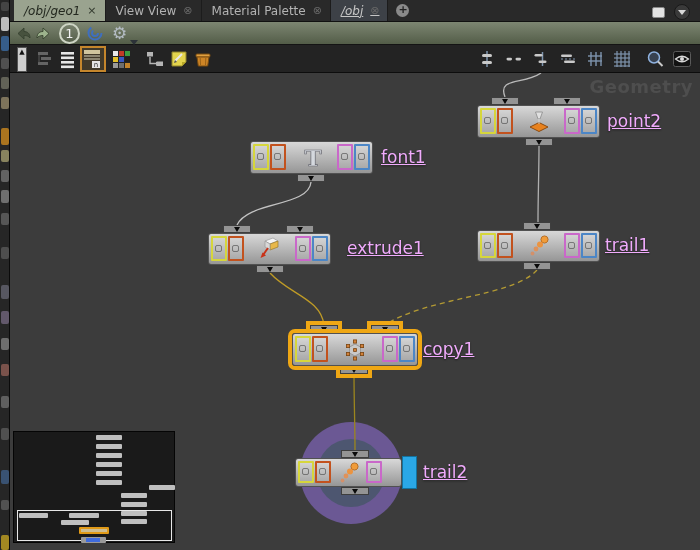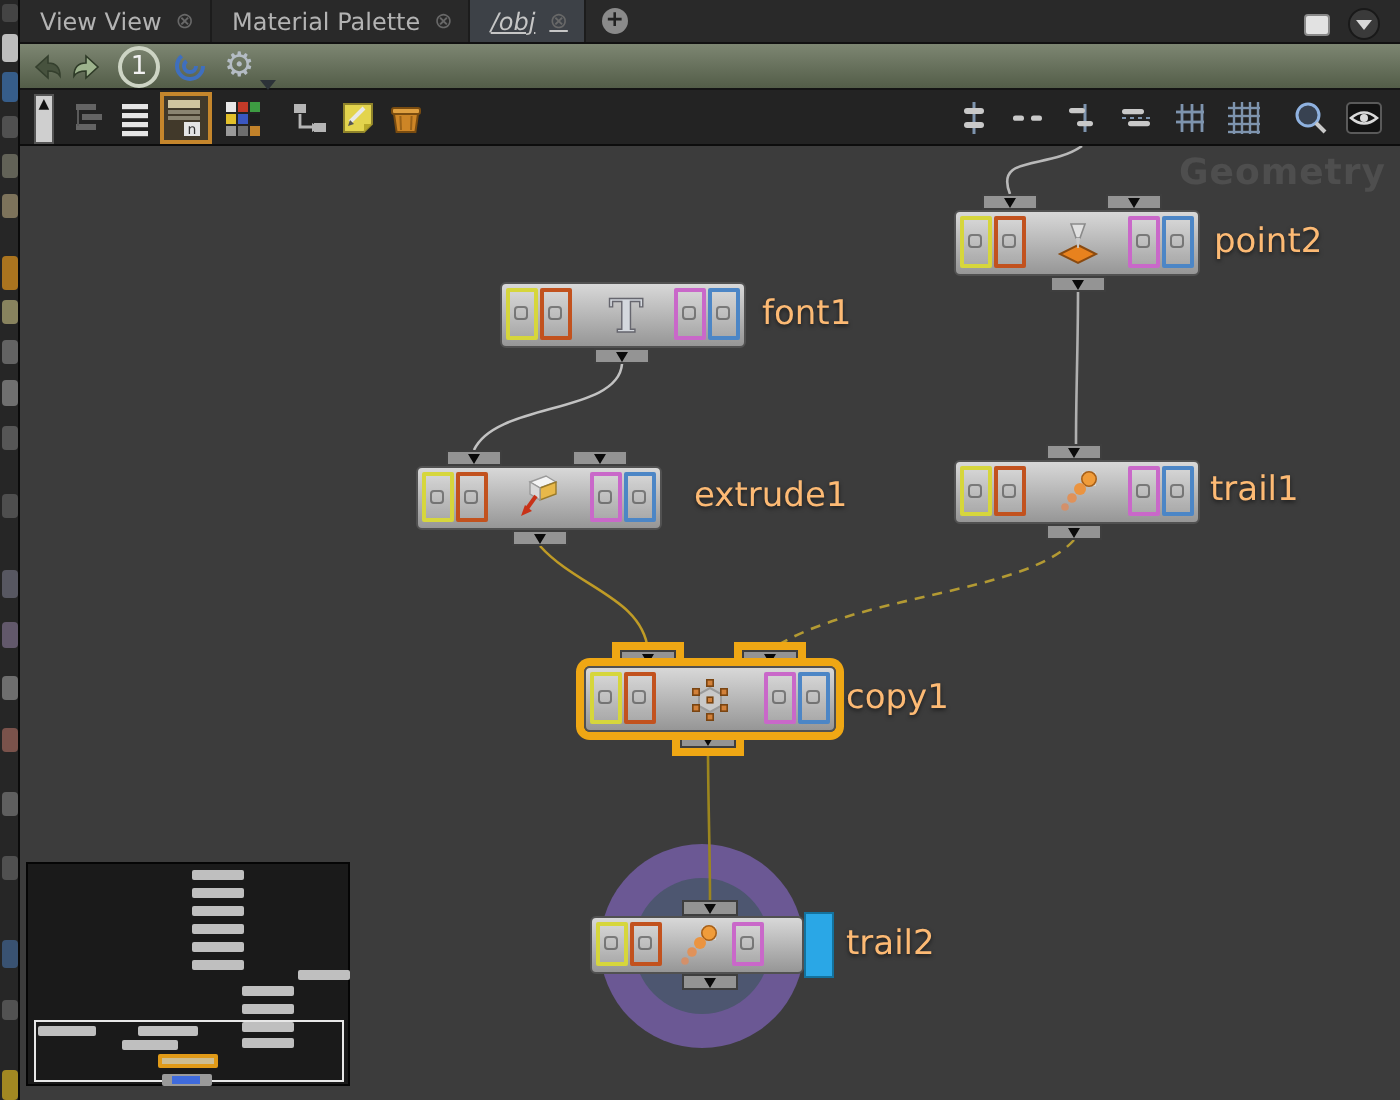--- a/index.html
+++ b/index.html
@@ -59,21 +59,21 @@
   .ring{position:absolute;border-radius:50%;}
   .nbody{position:absolute;background:linear-gradient(#d8d8d8,#969696);border:1px solid #515151;border-radius:3px;}
   .nbody.sel{box-shadow:0 0 0 4px #efa714;}
   .ntab{position:absolute;width:28px;height:8px;background:#949494;border:1px solid #3e3e3e;}
   .ntab.sel{box-shadow:0 0 0 4px #efa714;}
   .ntab i{position:absolute;left:50%;top:1px;margin-left:-3px;width:0;height:0;
           border-left:3px solid transparent;border-right:3px solid transparent;border-top:5px solid #0a0a0a;}
   .flag{position:absolute;border:2px solid;background:rgba(255,255,255,.10);border-radius:1px;}
   .flag b{position:absolute;left:50%;top:50%;margin:-4px 0 0 -4px;width:7px;height:7px;border:1px solid rgba(45,45,45,.5);
           border-radius:2px;display:block;}
-  .nlabel{position:absolute;font-size:17px;color:#fdba74;white-space:nowrap;text-shadow:0 1px 2px rgba(0,0,0,.55);}
+  .nlabel{position:absolute;font-size:17px;color:#f0abfc;white-space:nowrap;text-shadow:0 1px 2px rgba(0,0,0,.55);text-decoration:underline;}
   
   #minimap{position:absolute;background:#1a1a1a;border:1px solid #050505;}
   .mmbar{position:absolute;background:#bfbfbf;border-radius:1px;}
   .mmbar.selected{background:#cdbd92;border:2px solid #e09a18;}
   .mmbar.display{background:#9a9a9a;}
   .mmbar.display u{position:absolute;left:5px;top:1px;width:14px;height:4px;background:#3f6bdd;display:block;}
   #mmview{position:absolute;border:1px solid #e8e8e8;}
 </style>
 </head>
 <body>
@@ -100,20 +100,24 @@
       <div class="blob" style="top: 396px; height: 12px; background: rgb(106, 106, 106);"></div>
       <div class="blob" style="top: 428px; height: 12px; background: rgb(88, 88, 88);"></div>
       <div class="blob" style="top: 470px; height: 14px; background: rgb(61, 90, 128);"></div>
       <div class="blob" style="top: 500px; height: 10px; background: rgb(90, 90, 90);"></div>
       <div class="blob" style="top: 535px; height: 15px; background: rgb(184, 154, 34);"></div>
     </div>
 
   <div id="main">
 
     <div id="tabbar">
+      <div class="tab active" style="margin-left:4px;">
+        <span>/obj/geo1</span>
+        <span class="tclose">×</span>
+      </div>
       <div class="tab">
         <span>View View</span>
         <span class="tclose">⊗</span>
       </div>
       <div class="tab">
         <span>Material Palette</span>
         <span class="tclose">⊗</span>
       </div>
       <div class="tab pathtab">
         <span>/obj</span>

